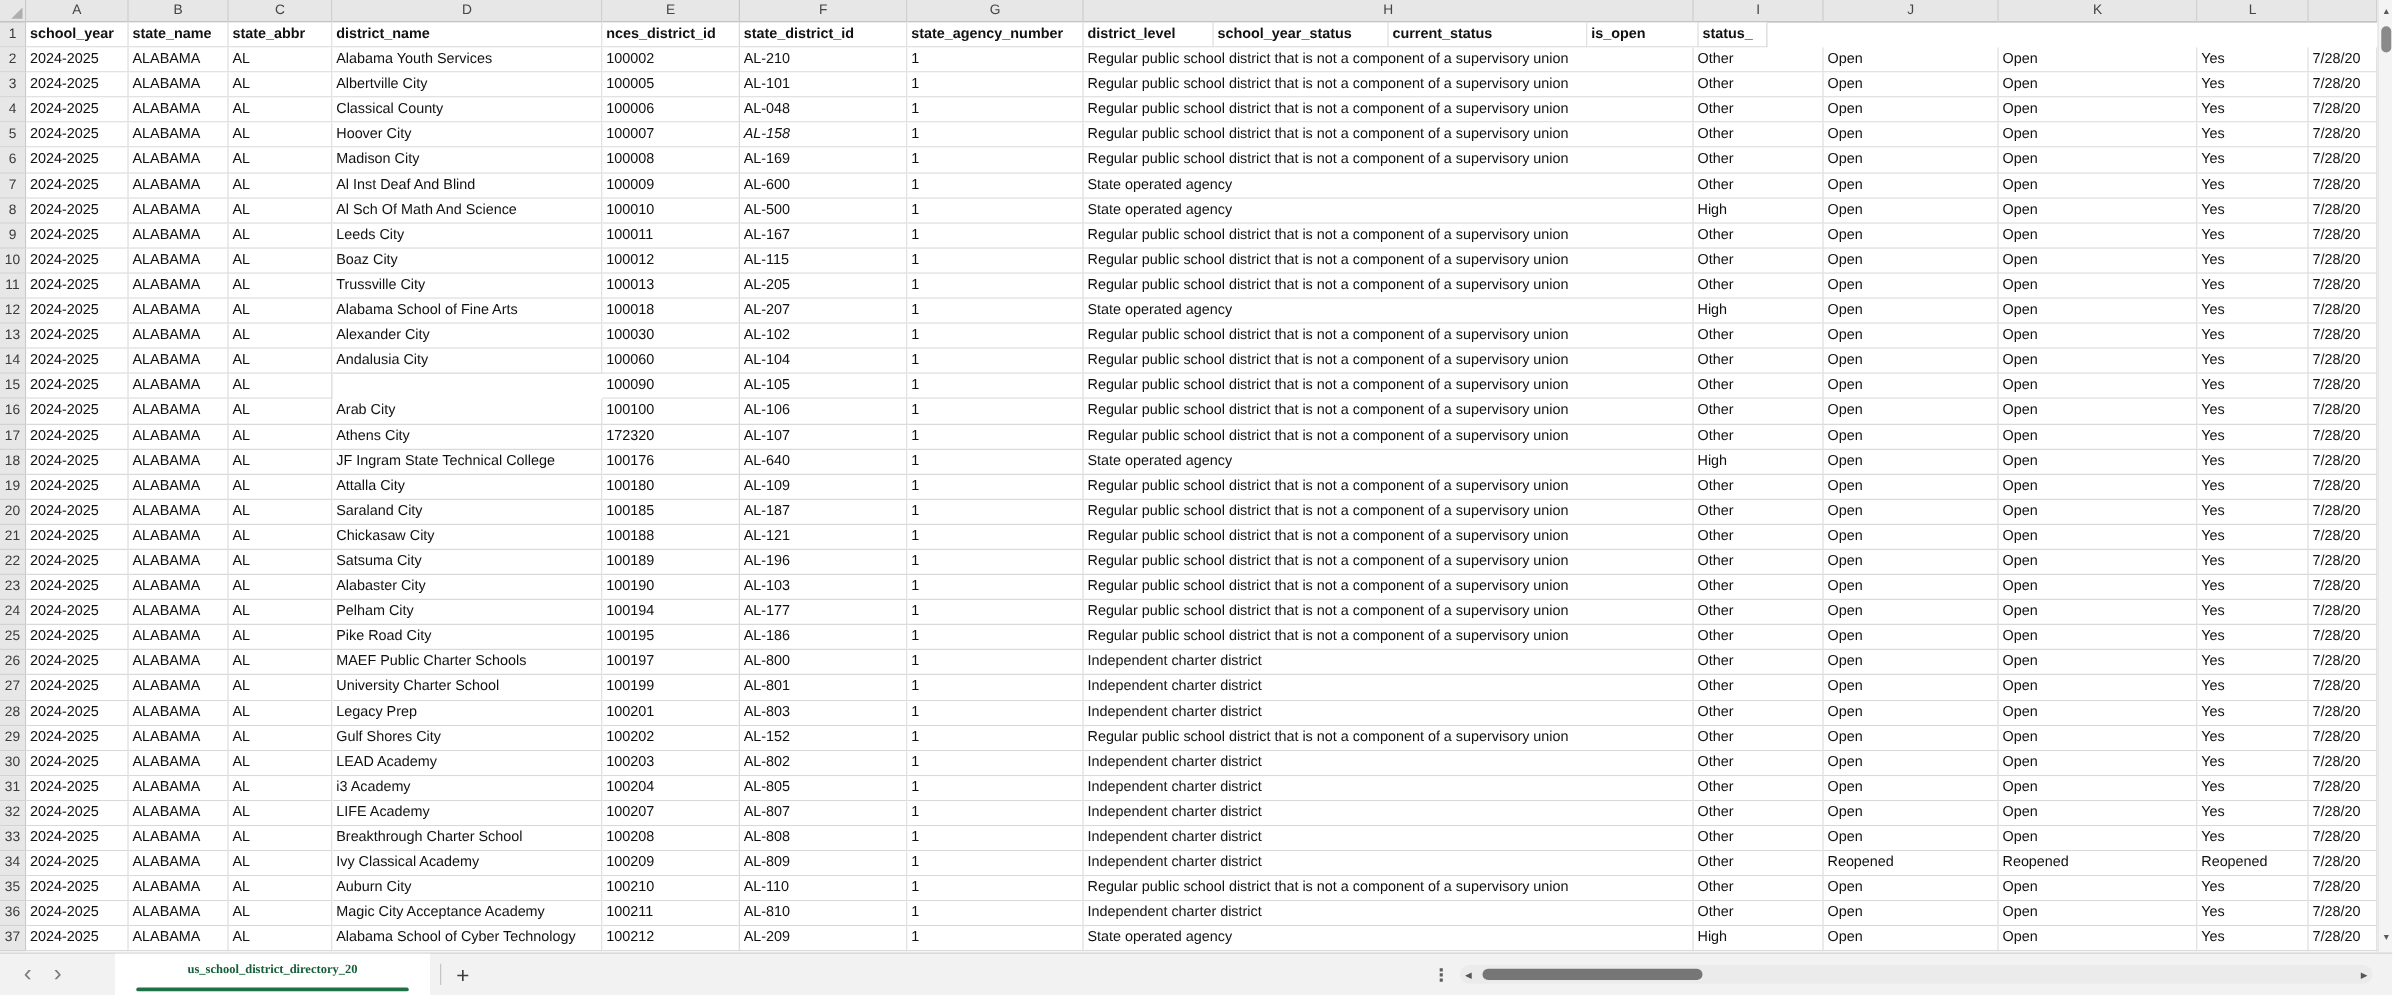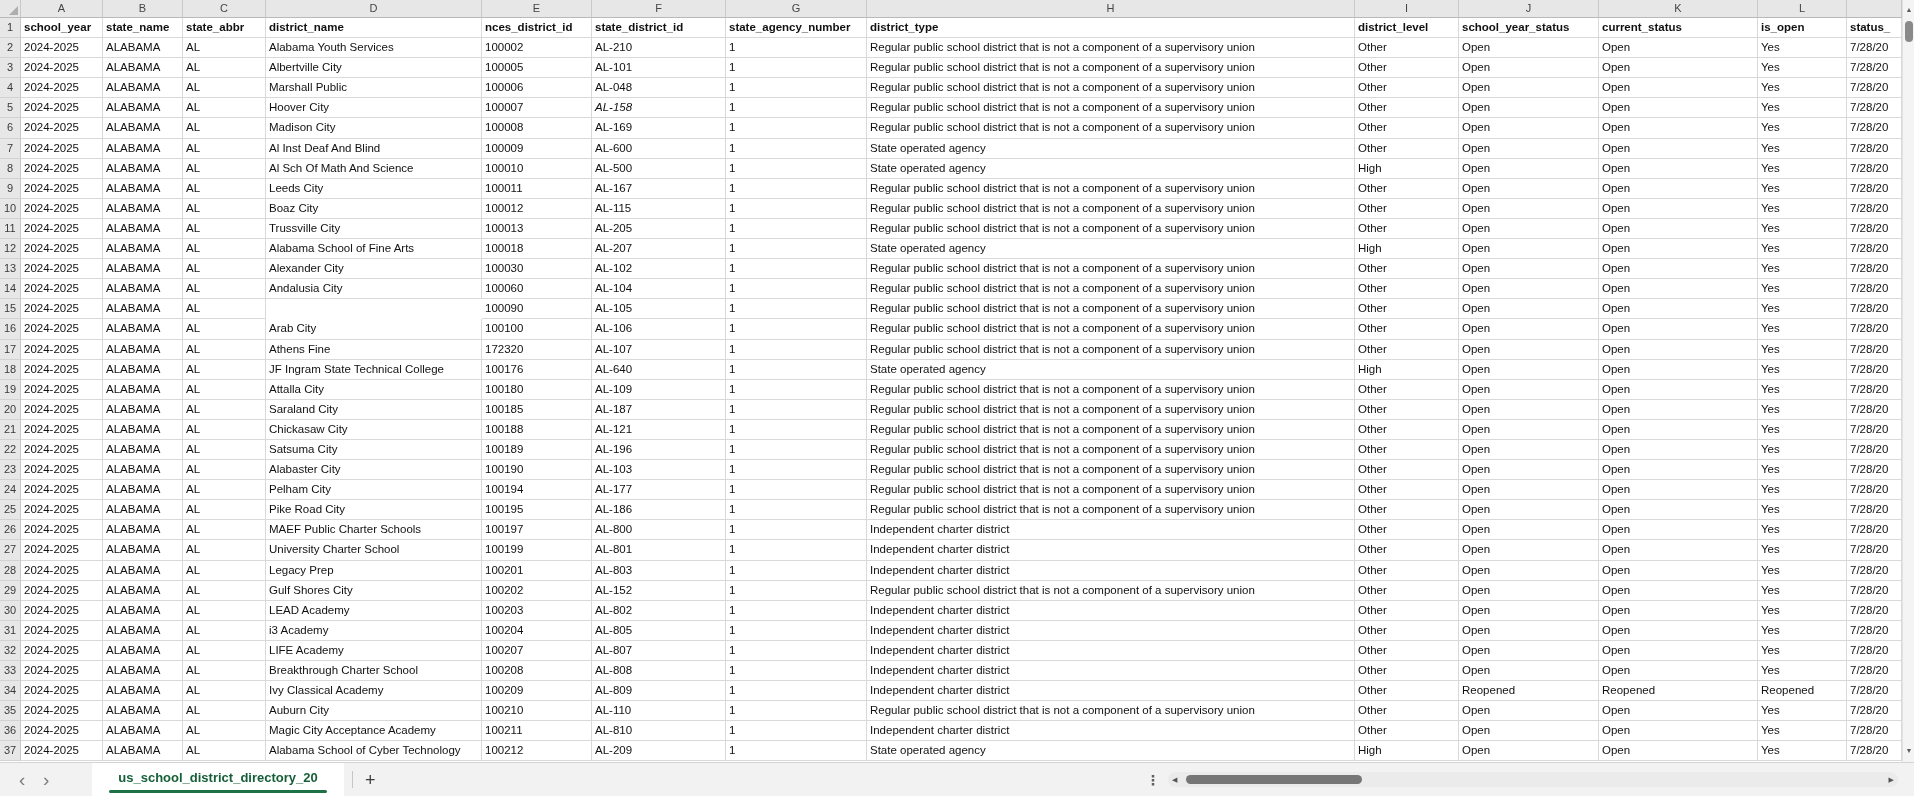--- a/index.html
+++ b/index.html
@@ -30,21 +30,21 @@
   .varrow.up{top:5px;}
   .varrow.down{bottom:6px;}
   .vthumb{position:absolute;left:2px;top:21px;width:8px;height:21px;background:#8A8A8A;border-radius:4px;}
   
   .sheetbar{position:absolute;left:0;top:762px;width:1914px;height:34px;background:#F2F2F2;
             border-top:1px solid #D4D4D4;box-sizing:border-box;}
   .nav{position:absolute;top:3px;font-size:19px;color:#7b7b7b;line-height:28px;cursor:default;}
   .nav.prev{left:19px;}
   .nav.next{left:43px;}
   .tab{position:absolute;left:92px;top:0;width:252px;height:33px;background:#fff;text-align:center;}
-  .tab span{display:inline-block;margin-top:7px;font-size:13px;font-weight:600;color:var(--tabtext,#155F38);}
+  .tab span{display:inline-block;margin-top:7px;font-size:10px;font-weight:600;color:var(--tabtext,#155F38);font-family:Liberation Serif, serif;}
   .underline{position:absolute;left:17px;right:17px;bottom:3px;height:3px;border-radius:2px;
              background:var(--accent,#1E7145);}
   .tabdiv{position:absolute;left:352px;top:8px;width:1px;height:17px;background:#C6C6C6;}
   .plus{position:absolute;left:365px;top:4px;font-size:18px;color:#3d3d3d;line-height:26px;}
   .kebab{position:absolute;left:1146px;top:7px;font-size:14px;font-weight:700;color:#5f5f5f;line-height:20px;}
   .hscroll{position:absolute;left:1168px;top:9px;width:730px;height:15px;background:#EBEBEB;border-radius:8px;}
   .harrow{position:absolute;top:4px;font-size:7px;color:#555;}
   .harrow.left{left:4px;}
   .harrow.right{right:4px;}
   .hthumb{position:absolute;left:18px;top:3px;width:176px;height:9px;background:#767676;border-radius:5px;}
@@ -76,21 +76,20 @@
     <div id="rows">
         <div class="row bold">
           <div class="rownum">1</div>
           <div class="cell" style="width: 82px;">school_year</div>
           <div class="cell" style="width: 80px;">state_name</div>
           <div class="cell" style="width: 83px;">state_abbr</div>
           <div class="cell" style="width: 216px;">district_name</div>
           <div class="cell" style="width: 110px;">nces_district_id</div>
           <div class="cell" style="width: 134px;">state_district_id</div>
           <div class="cell" style="width: 141px;">state_agency_number</div>
-          <div class="cell" style="width: 488px;">district_type</div>
           <div class="cell" style="width: 104px;">district_level</div>
           <div class="cell" style="width: 140px;">school_year_status</div>
           <div class="cell" style="width: 159px;">current_status</div>
           <div class="cell" style="width: 89px;">is_open</div>
           <div class="cell" style="width: 55px;">status_</div>
         </div>
         <div class="row">
           <div class="rownum">2</div>
           <div class="cell" style="width: 82px;">2024-2025</div>
           <div class="cell" style="width: 80px;">ALABAMA</div>
@@ -120,21 +119,21 @@
           <div class="cell" style="width: 140px;">Open</div>
           <div class="cell" style="width: 159px;">Open</div>
           <div class="cell" style="width: 89px;">Yes</div>
           <div class="cell" style="width: 55px;">7/28/20</div>
         </div>
         <div class="row">
           <div class="rownum">4</div>
           <div class="cell" style="width: 82px;">2024-2025</div>
           <div class="cell" style="width: 80px;">ALABAMA</div>
           <div class="cell" style="width: 83px;">AL</div>
-          <div class="cell" style="width: 216px;">Marshall Public</div>
+          <div class="cell" style="width: 216px;">Classical County</div>
           <div class="cell" style="width: 110px;">100006</div>
           <div class="cell" style="width: 134px;">AL-048</div>
           <div class="cell" style="width: 141px;">1</div>
           <div class="cell" style="width: 488px;">Regular public school district that is not a component of a supervisory union</div>
           <div class="cell" style="width: 104px;">Other</div>
           <div class="cell" style="width: 140px;">Open</div>
           <div class="cell" style="width: 159px;">Open</div>
           <div class="cell" style="width: 89px;">Yes</div>
           <div class="cell" style="width: 55px;">7/28/20</div>
         </div>
@@ -328,21 +327,21 @@
           <div class="cell" style="width: 140px;">Open</div>
           <div class="cell" style="width: 159px;">Open</div>
           <div class="cell" style="width: 89px;">Yes</div>
           <div class="cell" style="width: 55px;">7/28/20</div>
         </div>
         <div class="row">
           <div class="rownum">17</div>
           <div class="cell" style="width: 82px;">2024-2025</div>
           <div class="cell" style="width: 80px;">ALABAMA</div>
           <div class="cell" style="width: 83px;">AL</div>
-          <div class="cell" style="width: 216px;">Athens Fine</div>
+          <div class="cell" style="width: 216px;">Athens City</div>
           <div class="cell" style="width: 110px;">172320</div>
           <div class="cell" style="width: 134px;">AL-107</div>
           <div class="cell" style="width: 141px;">1</div>
           <div class="cell" style="width: 488px;">Regular public school district that is not a component of a supervisory union</div>
           <div class="cell" style="width: 104px;">Other</div>
           <div class="cell" style="width: 140px;">Open</div>
           <div class="cell" style="width: 159px;">Open</div>
           <div class="cell" style="width: 89px;">Yes</div>
           <div class="cell" style="width: 55px;">7/28/20</div>
         </div>

